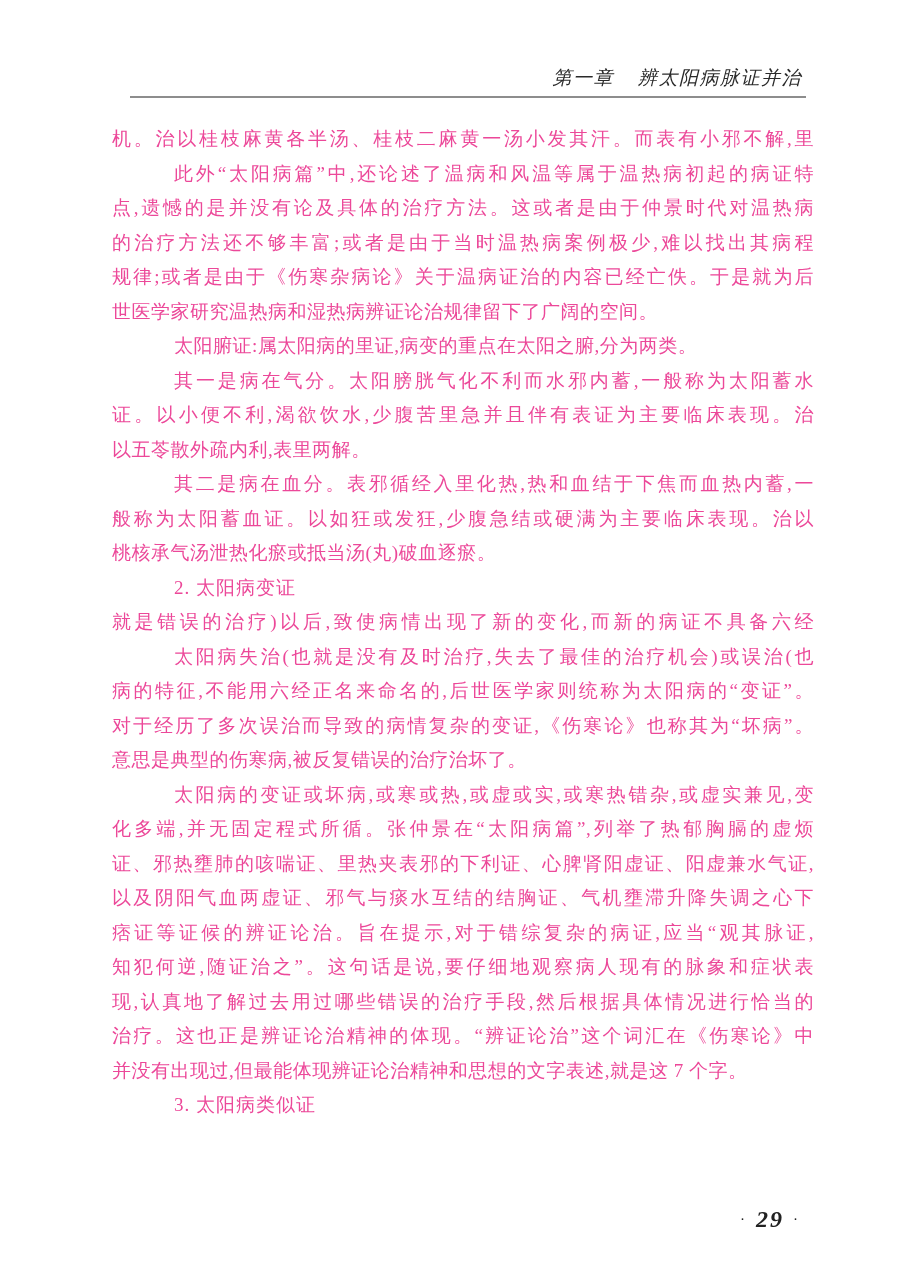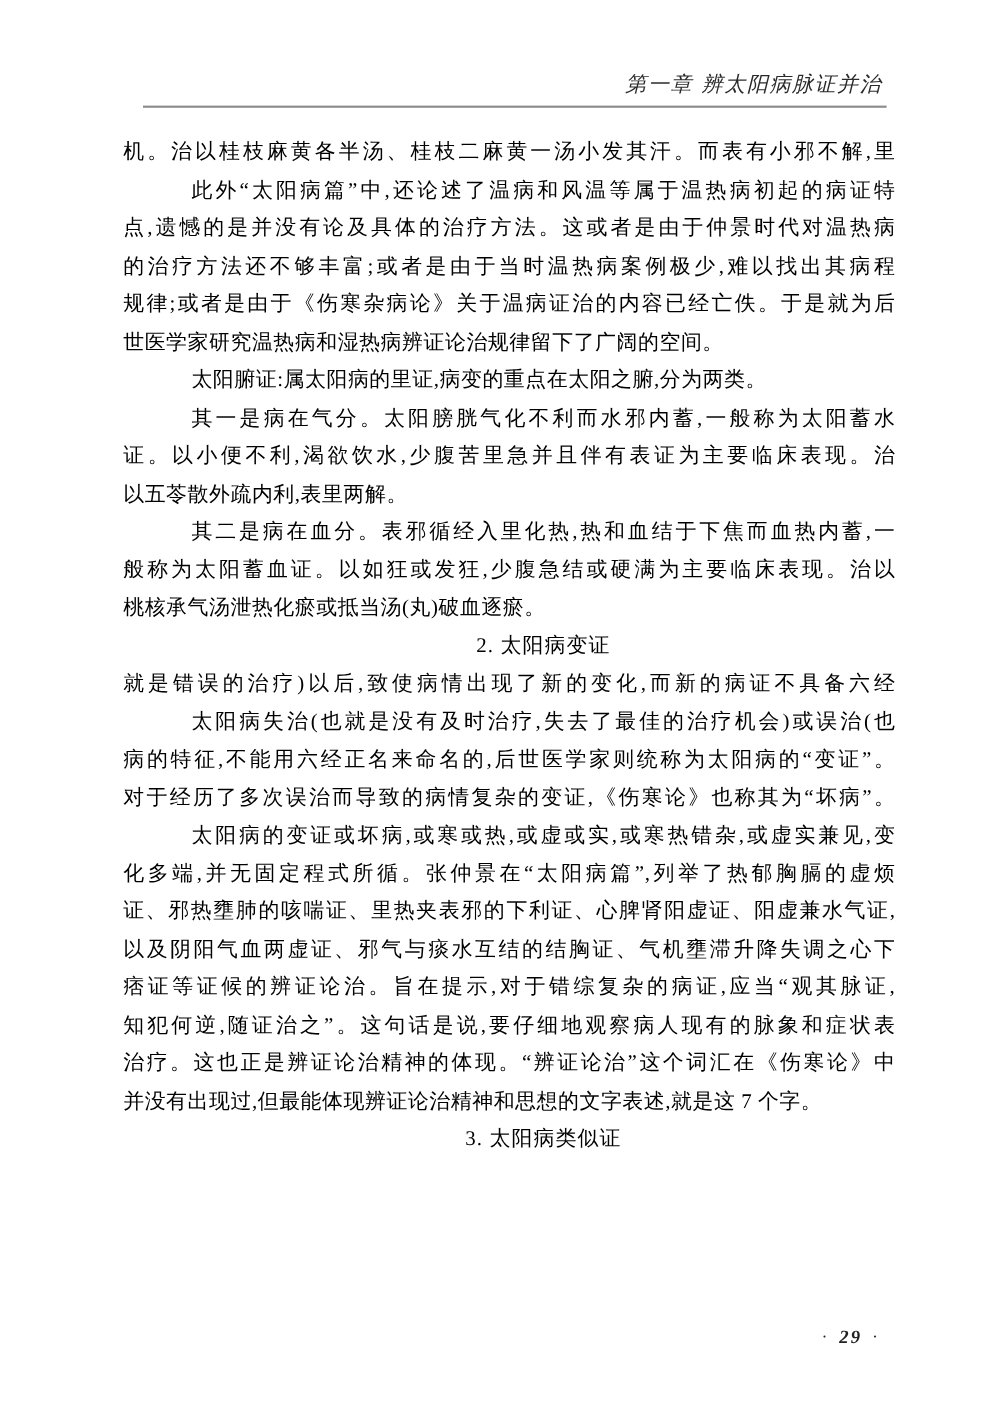--- a/index.html
+++ b/index.html
@@ -11,21 +11,21 @@
     overflow: hidden;
     font-family: "Liberation Serif", "DejaVu Serif", serif;
     color: #1f1f1f;
   }
   
   .running-head {
     position: absolute;
     top: 66px;
     right: 98px;
     display: flex;
-    gap: 8px;
+    gap: 24px;
     font-size: 19px;
     line-height: 24px;
     font-style: italic;
     letter-spacing: 1.5px;
     color: #2a2a2a;
     font-family: "Liberation Serif", "DejaVu Serif", serif;
   }
   .head-rule {
     position: absolute;
     top: 96px;
@@ -41,45 +41,45 @@
     left: 112px;
     width: 702px;
   }
   .line {
     height: 34.5px;
     line-height: 34.5px;
     font-size: 19px;
     letter-spacing: 0.5px;
     text-align: left;
     white-space: nowrap;
-    color: #000000;
+    color: #ec4899;
   }
   .line.fill {
     white-space: normal;
     text-align: justify;
     text-align-last: justify;
   }
   .line.indent { padding-left: 62px; }
-  .line.heading { letter-spacing: 1px; text-align: center; }
+  .line.heading { letter-spacing: 1px; }
   
   .page-footer {
     position: absolute;
     top: 1206px;
     right: 100px;
     font-size: 19px;
     font-style: italic;
     color: #222222;
     letter-spacing: 2px;
     display: flex;
     align-items: center;
     gap: 9px;
     font-family: "Liberation Serif", "DejaVu Serif", serif;
   }
   .page-footer .dot { font-style: normal; font-size: 15px; }
-  .page-footer .num { font-weight: bold; font-size: 17px; }
+  .page-footer .num { font-weight: bold; font-size: 24px; }
 </style>
 </head>
 <body>
 
 <div class="page">
 
   <div class="running-head">
     <span>第一章</span>
     <span>辨太阳病脉证并治</span>
   </div>
@@ -98,26 +98,28 @@
       <div class="line fill">证。以小便不利,渴欲饮水,少腹苦里急并且伴有表证为主要临床表现。治</div>
       <div class="line">以五苓散外疏内利,表里两解。</div>
       <div class="line fill indent">其二是病在血分。表邪循经入里化热,热和血结于下焦而血热内蓄,一</div>
       <div class="line fill">般称为太阳蓄血证。以如狂或发狂,少腹急结或硬满为主要临床表现。治以</div>
       <div class="line">桃核承气汤泄热化瘀或抵当汤(丸)破血逐瘀。</div>
       <div class="line indent heading">2. 太阳病变证</div>
       <div class="line fill">就是错误的治疗)以后,致使病情出现了新的变化,而新的病证不具备六经</div>
       <div class="line fill indent">太阳病失治(也就是没有及时治疗,失去了最佳的治疗机会)或误治(也</div>
       <div class="line fill">病的特征,不能用六经正名来命名的,后世医学家则统称为太阳病的“变证”。</div>
       <div class="line fill">对于经历了多次误治而导致的病情复杂的变证,《伤寒论》也称其为“坏病”。</div>
+      <div class="line">意思是典型的伤寒病,被反复错误的治疗治坏了。</div>
       <div class="line fill indent">太阳病的变证或坏病,或寒或热,或虚或实,或寒热错杂,或虚实兼见,变</div>
       <div class="line fill">化多端,并无固定程式所循。张仲景在“太阳病篇”,列举了热郁胸膈的虚烦</div>
       <div class="line fill">证、邪热壅肺的咳喘证、里热夹表邪的下利证、心脾肾阳虚证、阳虚兼水气证,</div>
       <div class="line fill">以及阴阳气血两虚证、邪气与痰水互结的结胸证、气机壅滞升降失调之心下</div>
       <div class="line fill">痞证等证候的辨证论治。旨在提示,对于错综复杂的病证,应当“观其脉证,</div>
       <div class="line fill">知犯何逆,随证治之”。这句话是说,要仔细地观察病人现有的脉象和症状表</div>
+      <div class="line fill">现,认真地了解过去用过哪些错误的治疗手段,然后根据具体情况进行恰当的</div>
       <div class="line fill">治疗。这也正是辨证论治精神的体现。“辨证论治”这个词汇在《伤寒论》中</div>
       <div class="line">并没有出现过,但最能体现辨证论治精神和思想的文字表述,就是这 7 个字。</div>
       <div class="line indent heading">3. 太阳病类似证</div>
     </div>
 
   <div class="page-footer">
     <span class="dot">·</span>
     <span class="num">29</span>
     <span class="dot">·</span>
   </div>

